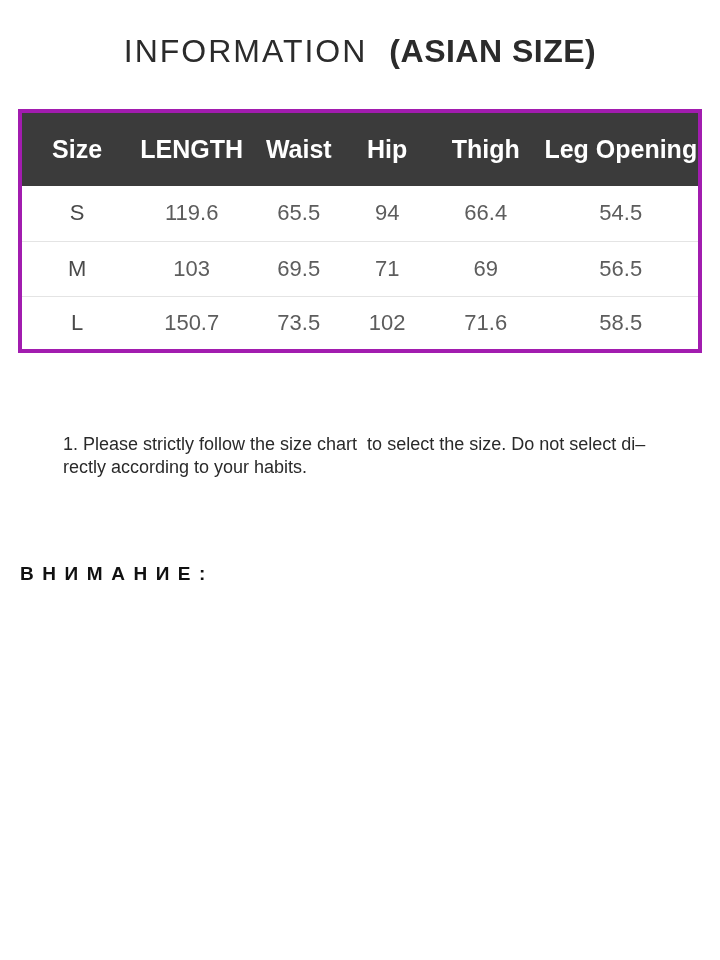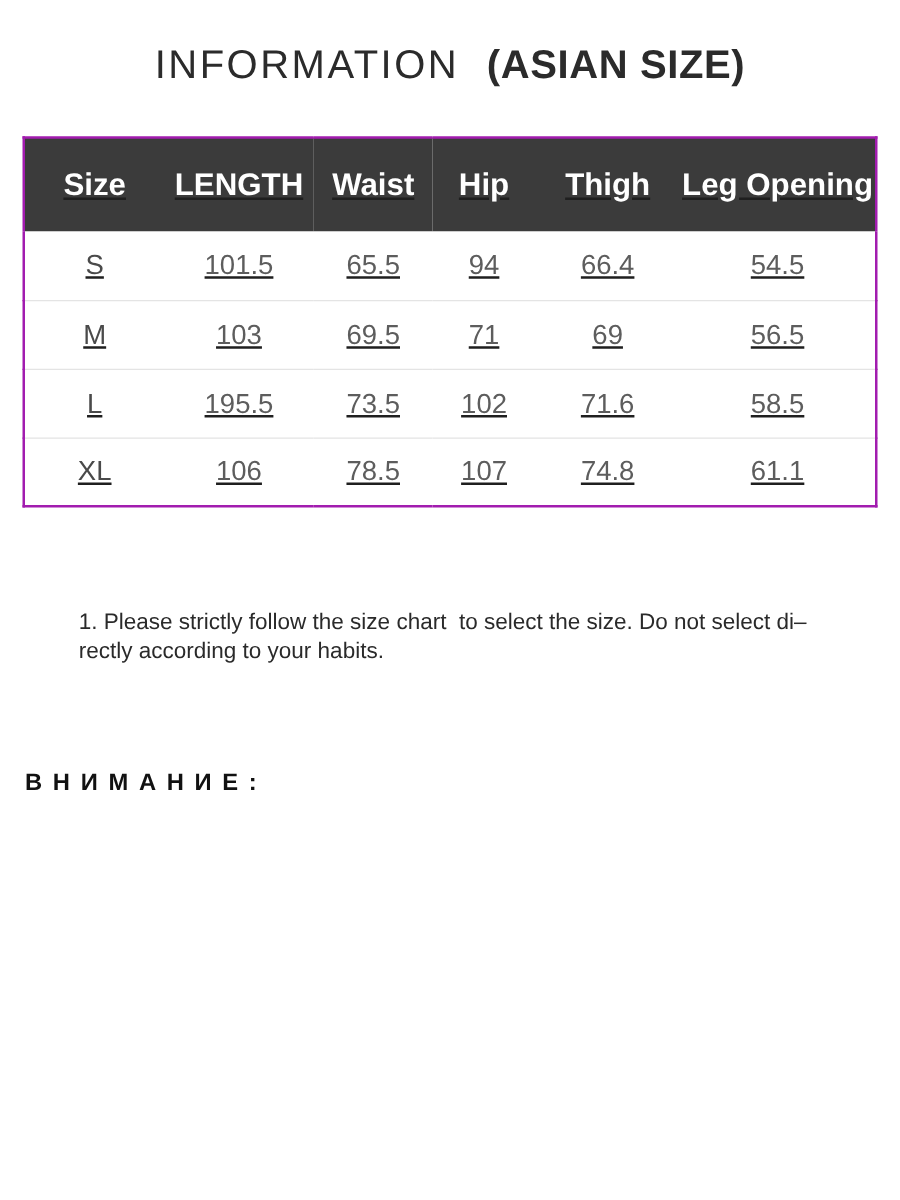--- a/index.html
+++ b/index.html
@@ -22,23 +22,22 @@
     white-space: nowrap;
   }
   .title .t-regular { font-weight: 400; letter-spacing: 2px; margin-right: 22px; }
   .title .t-bold { font-weight: 700; letter-spacing: 0.5px; }
 
   
   .table-wrap { margin: 40px 18px 0 18px; }
   table.size-table {
     width: 100%;
     border-collapse: collapse;
-    border: 2px solid #a21caf;
+    border: 4px solid #a21caf;
     table-layout: fixed;
-    text-decoration: underline;
   }
   table.size-table thead th {
     background: #3b3b3b;
     color: #ffffff;
     font-size: 25px;
     font-weight: 700;
     height: 75px;
     text-align: center;
     vertical-align: middle;
     letter-spacing: 0px;
@@ -111,49 +110,41 @@
           <th>LENGTH</th>
           <th>Waist</th>
           <th>Hip</th>
           <th>Thigh</th>
           <th>Leg Opening</th>
         </tr>
       </thead>
       <tbody>
         <tr>
           <td class="size-col">S</td>
-          <td>101.5</td>
+          <td>119.6</td>
           <td>65.5</td>
           <td>94</td>
           <td>66.4</td>
           <td>54.5</td>
         </tr>
         <tr>
           <td class="size-col">M</td>
           <td>103</td>
           <td>69.5</td>
           <td>71</td>
           <td>69</td>
           <td>56.5</td>
         </tr>
         <tr>
           <td class="size-col">L</td>
-          <td>195.5</td>
+          <td>150.7</td>
           <td>73.5</td>
           <td>102</td>
           <td>71.6</td>
           <td>58.5</td>
-        </tr>
-        <tr>
-          <td class="size-col">XL</td>
-          <td>106</td>
-          <td>78.5</td>
-          <td>107</td>
-          <td>74.8</td>
-          <td>61.1</td>
         </tr>
       </tbody>
     </table>
   </div>
 
   <div class="note-section">
     <div class="note-body">
       <span class="note-item">1. Please strictly follow the size chart  to select the size. Do not select di–
 rectly according to your habits.</span>
     </div>

